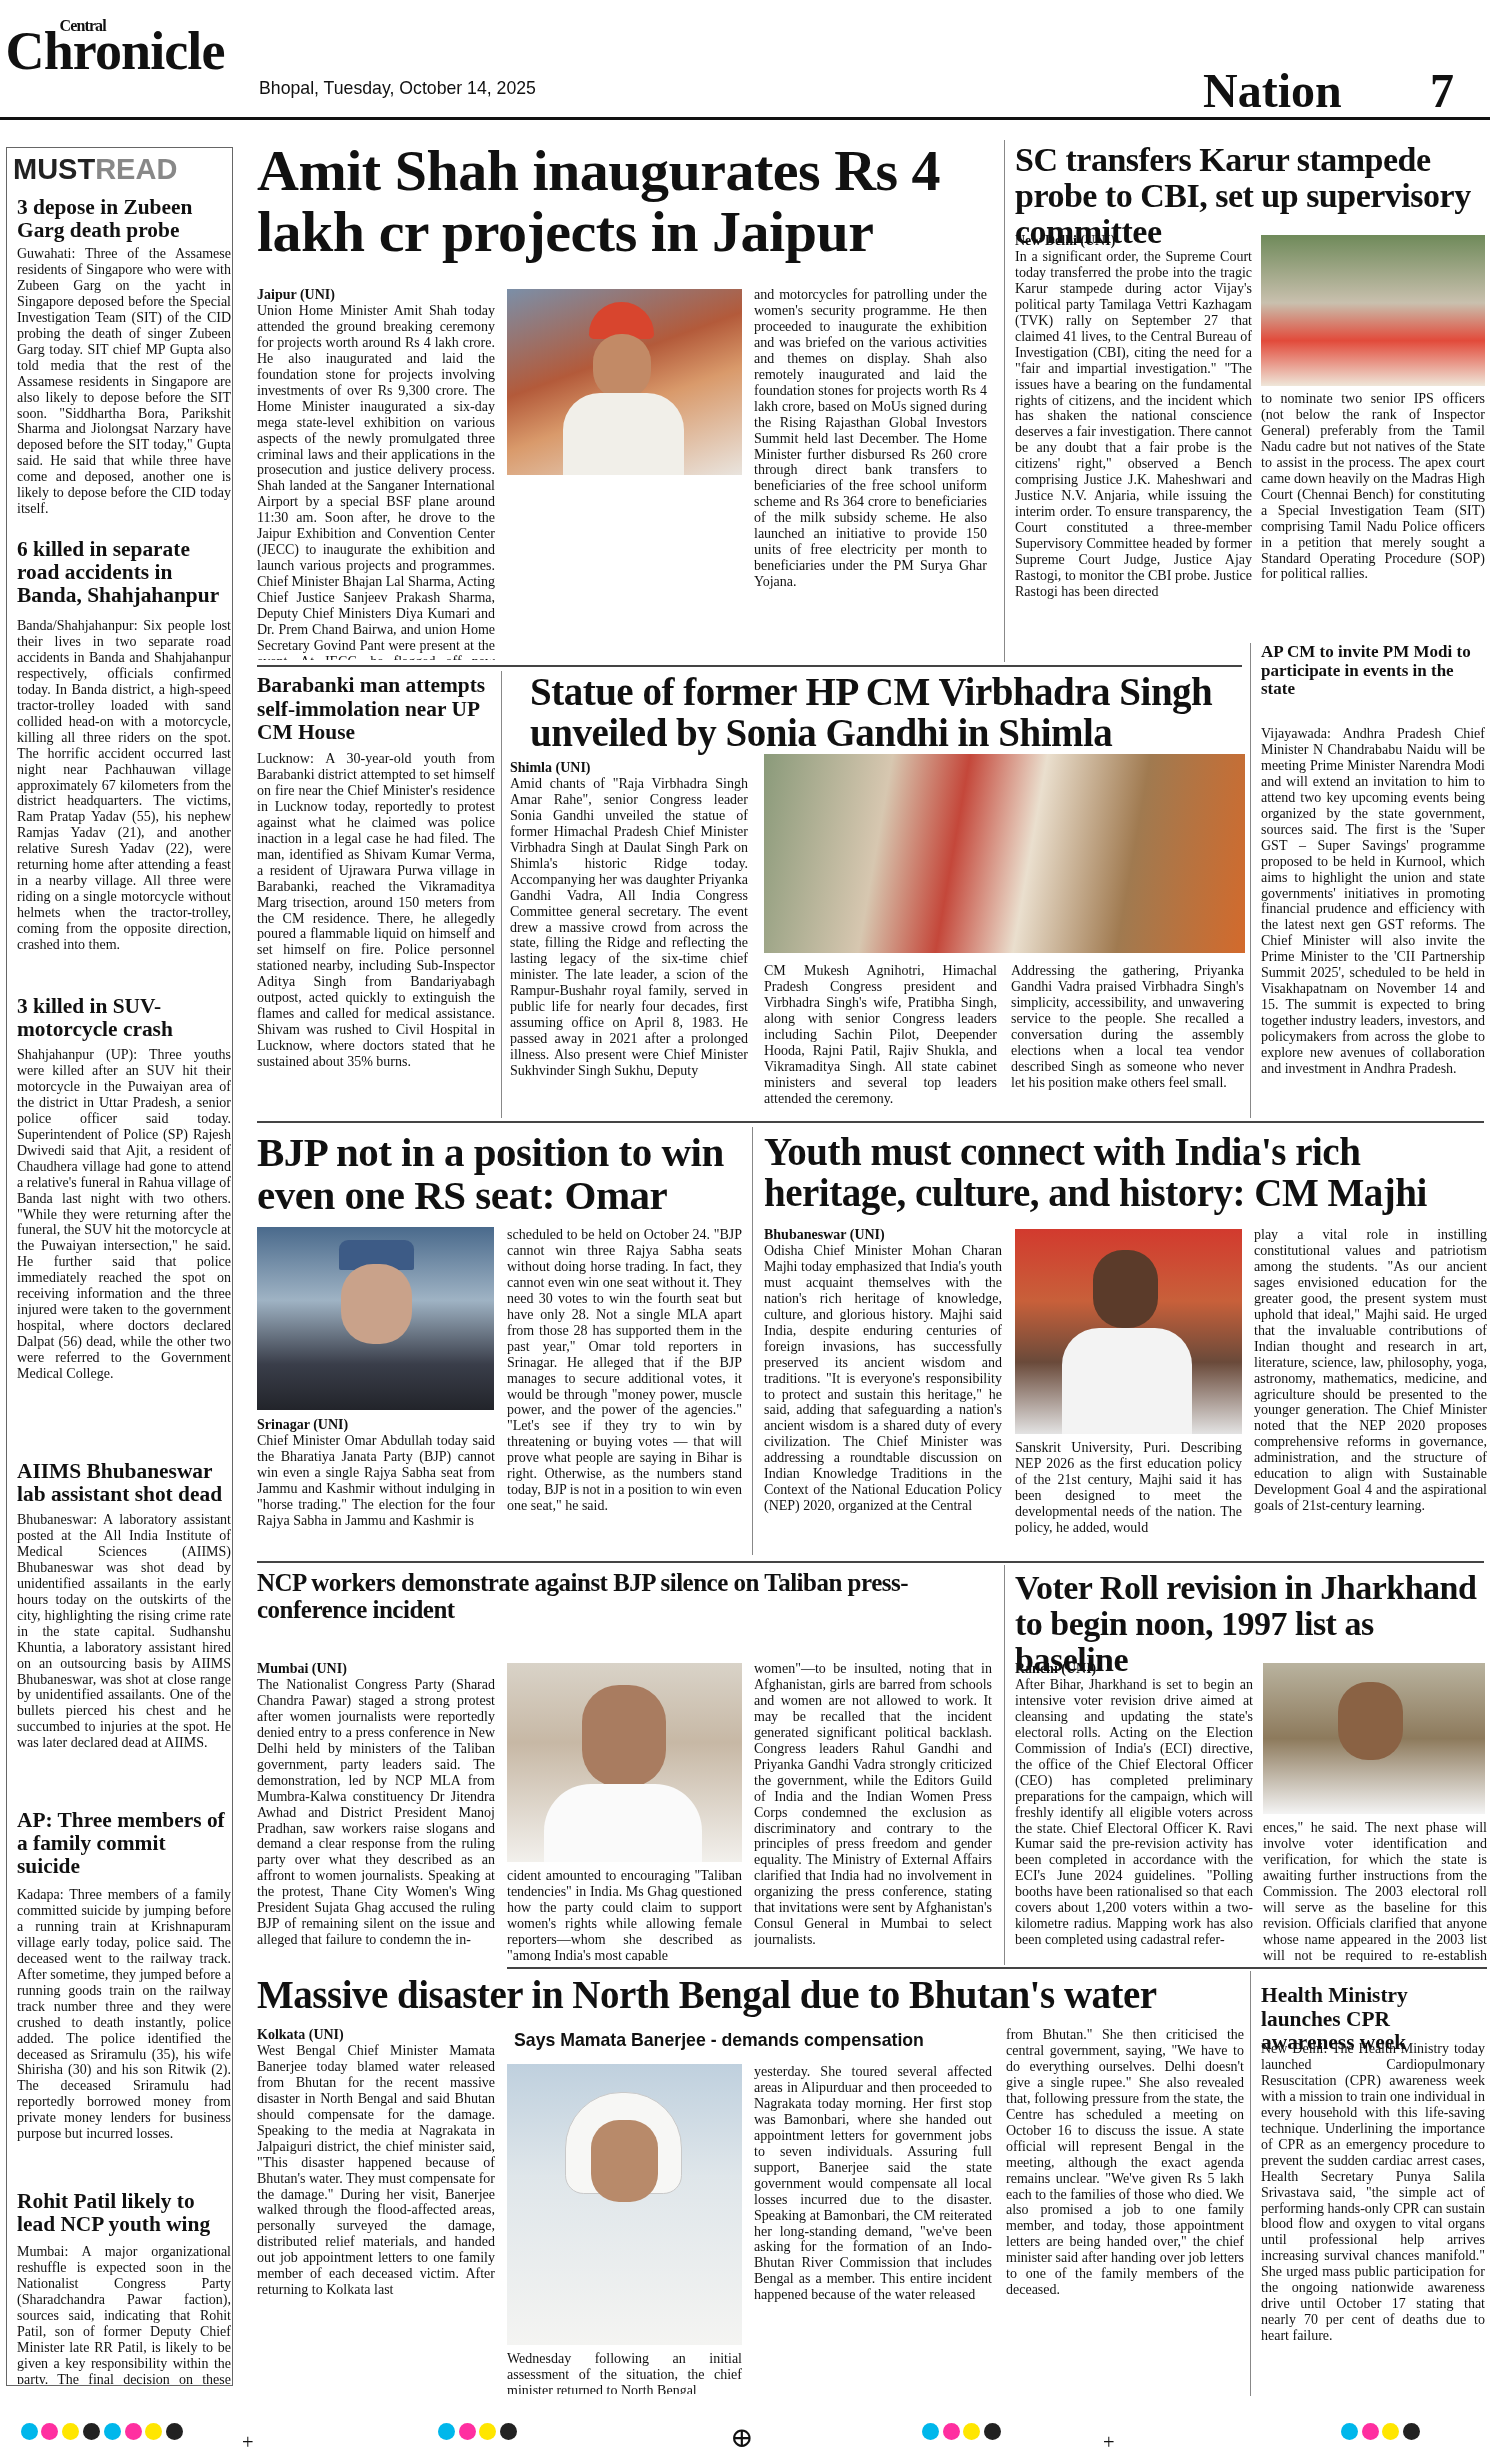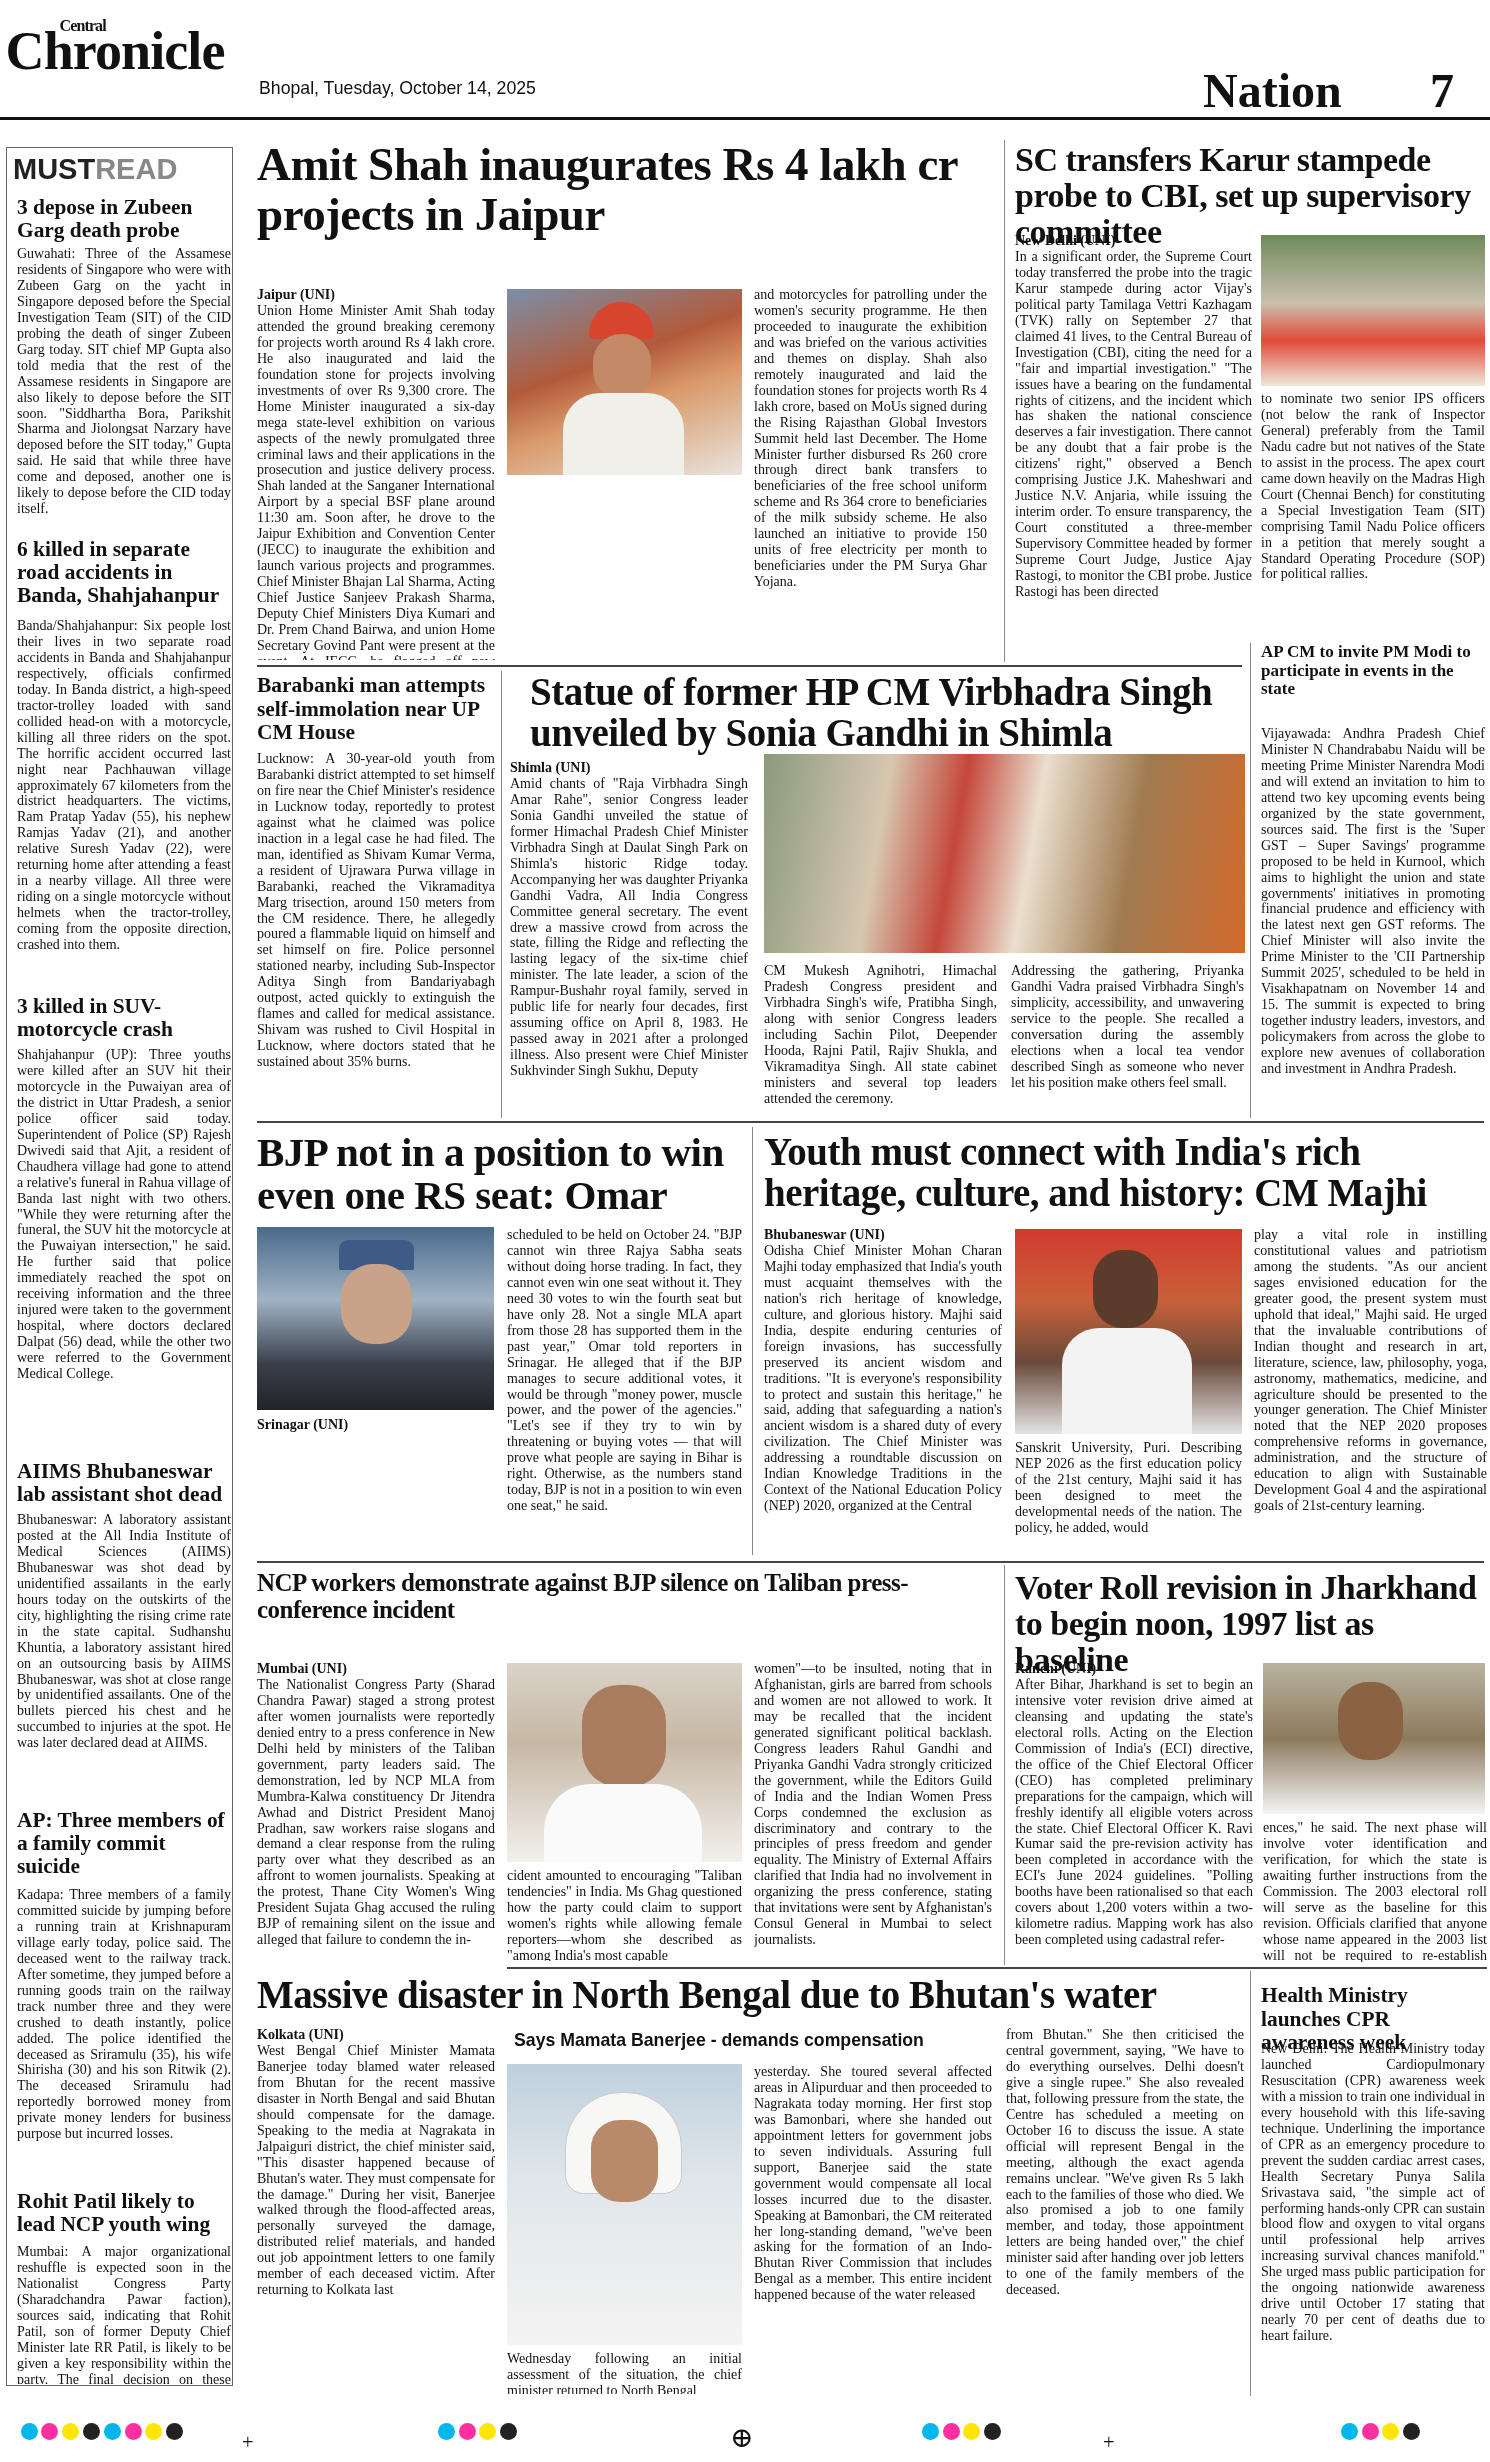--- a/index.html
+++ b/index.html
@@ -64,21 +64,21 @@
   </div>
 <div class="sb-head" style="top:1809px;width:214px">AP: Three members of a family commit suicide</div>
 <div class="col" style="left:17px;top:1887px;width:214px;height:300px">
     <p class="first">Kadapa: Three members of a family committed suicide by jumping before a running train at Krishnapuram village early today, police said. The deceased went to the railway track. After sometime, they jumped before a running goods train on the railway track number three and they were crushed to death instantly, police added. The police identified the deceased as Sriramulu (35), his wife Shirisha (30) and his son Ritwik (2). The deceased Sriramulu had reportedly borrowed money from private money lenders for business purpose but incurred losses.</p>
   </div>
 <div class="sb-head" style="top:2190px;width:214px">Rohit Patil likely to lead NCP youth wing</div>
 <div class="col" style="left:17px;top:2244px;width:214px;height:140px">
     <p class="first">Mumbai: A major organizational reshuffle is expected soon in the Nationalist Congress Party (Sharadchandra Pawar faction), sources said, indicating that Rohit Patil, son of former Deputy Chief Minister late RR Patil, is likely to be given a key responsibility within the party. The final decision on these changes will be made in the upcoming organizational meeting. According to reports, Rohit Patil may be appointed as the state president of the NCP (Sharad Pawar) Youth Wing.</p>
   </div>
 
-<div class="h1" style="left:257px;top:140px;width:754px;font-size:47px">Amit Shah inaugurates Rs 4 lakh cr projects in Jaipur</div>
+<div class="h1" style="left:257px;top:140px;width:754px;font-size:58px">Amit Shah inaugurates Rs 4 lakh cr projects in Jaipur</div>
 <div class="col" style="left:257px;top:287px;width:238px;height:373px">
   <p class="first"><b>Jaipur (UNI)</b></p>
   <p class="first">Union Home Minister Amit Shah today attended the ground breaking ceremony for projects worth around Rs 4 lakh crore. He also inaugurated and laid the foundation stone for projects involving investments of over Rs 9,300 crore. The Home Minister inaugurated a six-day mega state-level exhibition on various aspects of the newly promulgated three criminal laws and their applications in the prosecution and justice delivery process. Shah landed at the Sanganer International Airport by a special BSF plane around 11:30 am. Soon after, he drove to the Jaipur Exhibition and Convention Center (JECC) to inaugurate the exhibition and launch various projects and programmes. Chief Minister Bhajan Lal Sharma, Acting Chief Justice Sanjeev Prakash Sharma, Deputy Chief Ministers Diya Kumari and Dr. Prem Chand Bairwa, and union Home Secretary Govind Pant were present at the event. At JECC, he flagged off new vehicles for use by Forensic Science Laboratory teams, as well as scooters</p>
 </div>
 <div class="photo" style="left:507px;top:289px;width:235px;height:186px;background:linear-gradient(160deg,#7b8fa8 0%,#b35a3a 40%,#d99a6b 60%,#e9e4de 100%)">
   <div style="position:absolute;left:82px;top:13px;width:65px;height:37px;border-radius:37px 37px 5.6px 5.6px;background:#d8452e"></div>
   <div style="position:absolute;left:86px;top:45px;width:58px;height:65px;border-radius:28px;background:#c28a66"></div>
   <div style="position:absolute;left:56px;top:104px;width:121px;height:84px;border-radius:37px 37px 0 0;background:#f1efe9"></div>
 </div>
 <div class="col" style="left:507px;top:477px;width:235px;height:183px">
@@ -126,20 +126,21 @@
   </div>
 <div class="hline" style="left:257px;top:1121px;width:1227px"></div>
 
 <div class="h1" style="left:257px;top:1131px;width:484px;font-size:41px">BJP not in a position to win even one RS seat: Omar</div>
 <div class="photo" style="left:257px;top:1227px;width:237px;height:183px;background:linear-gradient(180deg,#4a6a8c 0%,#9fb3c4 40%,#3a3e4a 75%,#22242a 100%)">
   <div style="position:absolute;left:82px;top:13px;width:75px;height:30px;border-radius:9.3px 9.3px 1.9px 1.9px;background:#3d5b86"></div>
   <div style="position:absolute;left:84px;top:37px;width:71px;height:80px;border-radius:32px;background:#c9a28a"></div>
 </div>
 <div class="col" style="left:257px;top:1417px;width:238px;height:136px">
   <p class="first"><b>Srinagar (UNI)</b></p>
+  <p class="first">Chief Minister Omar Abdullah today said the Bharatiya Janata Party (BJP) cannot win even a single Rajya Sabha seat from Jammu and Kashmir without indulging in "horse trading." The election for the four Rajya Sabha in Jammu and Kashmir is</p>
 </div>
 <div class="col" style="left:507px;top:1227px;width:235px;height:326px">
     <p class="first">scheduled to be held on October 24. "BJP cannot win three Rajya Sabha seats without doing horse trading. In fact, they cannot even win one seat without it. They need 30 votes to win the fourth seat but have only 28. Not a single MLA apart from those 28 has supported them in the past year," Omar told reporters in Srinagar. He alleged that if the BJP manages to secure additional votes, it would be through "money power, muscle power, and the power of the agencies." "Let's see if they try to win by threatening or buying votes — that will prove what people are saying in Bihar is right. Otherwise, as the numbers stand today, BJP is not in a position to win even one seat," he said.</p>
   </div>
 <div class="vline" style="left:752px;top:1127px;height:428px"></div>
 
 <div class="h1" style="left:764px;top:1131px;width:726px;font-size:39px">Youth must connect with India's rich heritage, culture, and history: CM Majhi</div>
 <div class="col" style="left:764px;top:1227px;width:238px;height:326px">
   <p class="first"><b>Bhubaneswar (UNI)</b></p>
   <p class="first">Odisha Chief Minister Mohan Charan Majhi today emphasized that India's youth must acquaint themselves with the nation's rich heritage of knowledge, culture, and glorious history. Majhi said India, despite enduring centuries of foreign invasions, has successfully preserved its ancient wisdom and traditions. "It is everyone's responsibility to protect and sustain this heritage," he said, adding that safeguarding a nation's ancient wisdom is a shared duty of every civilization. The Chief Minister was addressing a roundtable discussion on Indian Knowledge Traditions in the Context of the National Education Policy (NEP) 2020, organized at the Central</p>

